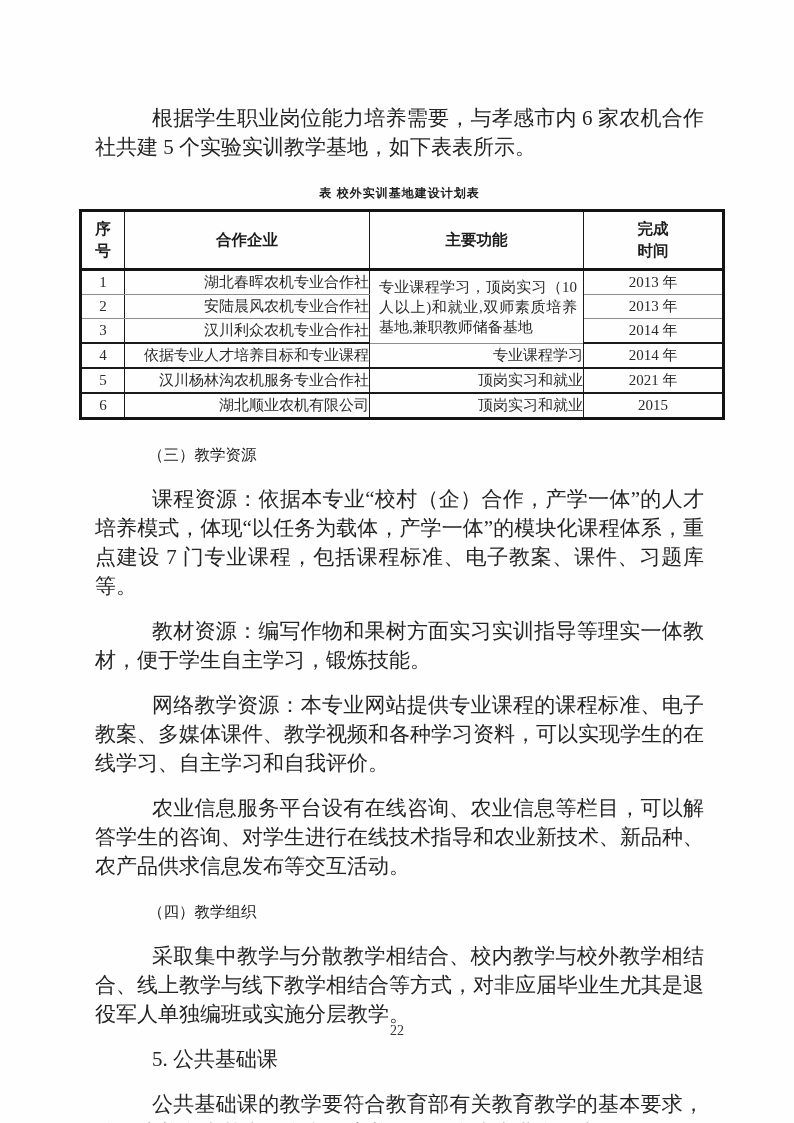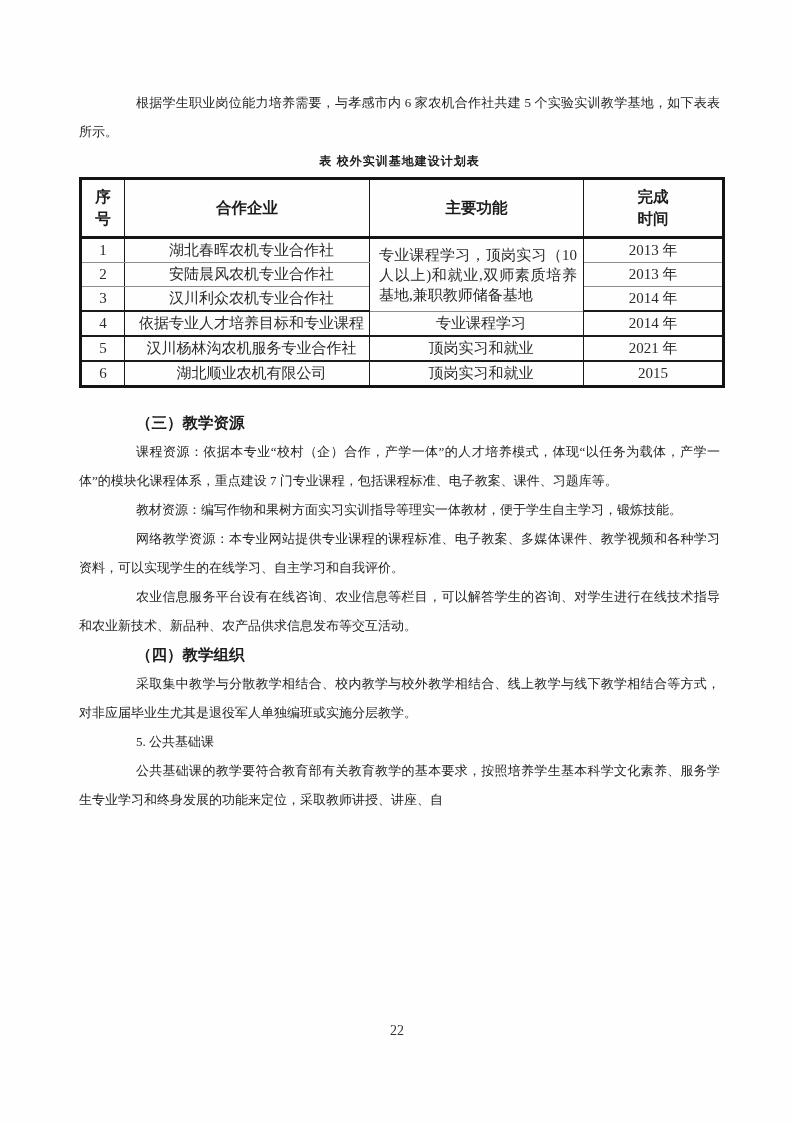--- a/index.html
+++ b/index.html
@@ -9,22 +9,22 @@
     background:#fefefe;
     color:#242424;
     overflow:hidden;
     font-family:"Liberation Serif","DejaVu Serif",serif;
   }
   .content{
     position:absolute;
     left:79px;top:88px;width:641px;
   }
   .para{
-    margin:0;
-    font-size:13px;
+    margin:16px;
+    font-size:21px;
     line-height:29px;
     text-align:justify;
     text-indent:57px;
     font-family:"Liberation Serif","DejaVu Serif",serif;
   }
   .table-title{
     margin:0;
     font-family:"Liberation Sans","DejaVu Sans",sans-serif;
     font-weight:700;
     font-size:12px;
@@ -58,31 +58,31 @@
     font-size:15px;
     height:23px;
     padding:0;
     vertical-align:middle;
     border:1px solid #1a1a1a;
     border-bottom:2px solid #1a1a1a;
     color:#2a2a2a;
   }
   .doc-table tr.sub td{border-bottom:1px solid #8d8d8d;}
   .doc-table td.c{text-align:center;}
-  .doc-table td.l{text-align:center;padding-left:9px;}
+  .doc-table td.l{text-align:right;padding-left:9px;}
   .doc-table td.fn{
     text-align:justify;
     line-height:20px;
     padding:3px 6px 3px 9px;
   }
   .sections{margin-top:20px;}
   .sec-h{
-    margin:0;
+    margin:12px;
     font-family:"Liberation Sans","DejaVu Sans",sans-serif;
-    font-weight:700;
+    font-weight:400;
     font-size:15.5px;
     line-height:29px;
     text-indent:57px;
     color:#1c1c1c;
   }
   .page-num{
     position:absolute;
     top:1020px;left:0;width:100%;
     text-align:center;
     font-size:14px;

